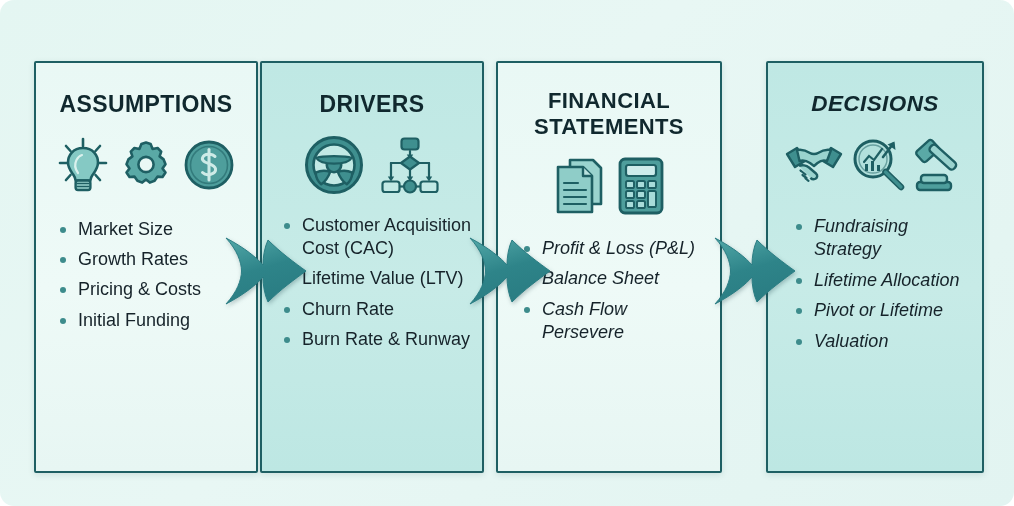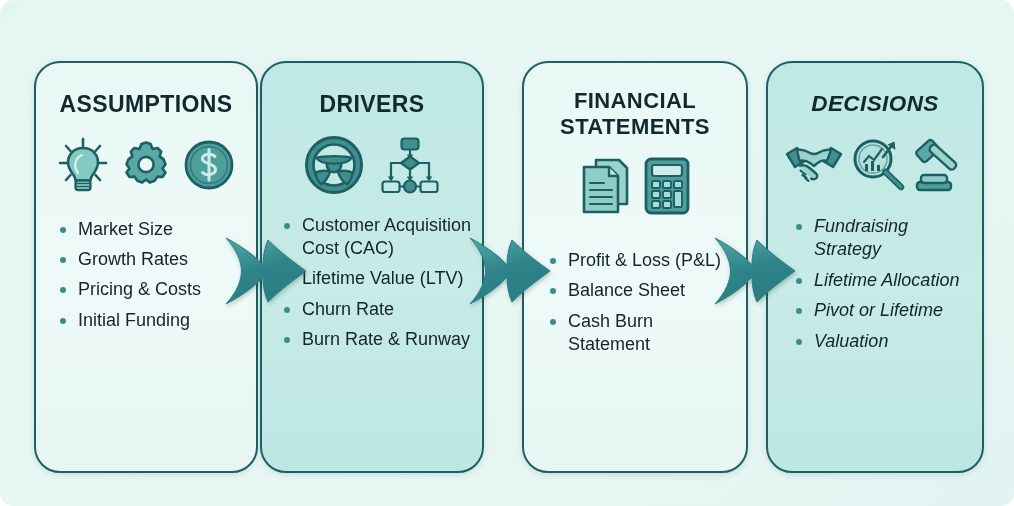--- a/index.html
+++ b/index.html
@@ -21,37 +21,37 @@
     border-radius: 14px;
     overflow: hidden;
   }
 
   
   .panel {
     position: absolute;
     top: 61px;
     height: 412px;
     border: 2.5px solid #1e5f63;
-    border-radius: 26px;
+    border-radius: 2px;
     box-sizing: border-box;
     box-shadow: 0 2px 6px rgba(20,80,80,0.13);
     display: flex;
     flex-direction: column;
     align-items: center;
     overflow: hidden;
   }
   .panel.light {
     background: linear-gradient(180deg, #e9f8f5 0%, #eefaf7 55%, #e7f6f3 100%);
   }
   .panel.dark {
     background: linear-gradient(180deg, #bfe8e4 0%, #c7ebe7 55%, #bde7e3 100%);
   }
   #panel-0 { left: 34px;  width: 224px; }
   #panel-1 { left: 260px; width: 224px; }
-  #panel-2 { left: 522px; width: 226px; }
+  #panel-2 { left: 496px; width: 226px; }
   #panel-3 { left: 766px; width: 218px; font-style: italic; }
 
   .panel-title {
     margin-top: 28px;
     text-align: center;
     font-size: 23px;
     font-weight: bold;
     letter-spacing: 0.4px;
     line-height: 1.16;
     color: #10282e;
@@ -75,21 +75,21 @@
 
   .bullets {
     list-style: none;
     margin: 0;
     padding: 0;
     align-self: stretch;
     margin-top: 18px;
   }
   #panel-0 .bullets { margin-left: 24px; margin-right: 10px; }
   #panel-1 .bullets { margin-left: 22px; margin-right: 9px; margin-top: 14px;}
-  #panel-2 .bullets { margin-left: 26px; margin-right: 8px; margin-top: 28px;}
+  #panel-2 .bullets { margin-left: 26px; margin-right: 8px; margin-top: 16px; font-style: italic;}
   #panel-3 .bullets { margin-left: 28px; margin-right: 8px; margin-top: 16px;}
 
   .bullets li {
     position: relative;
     padding-left: 18px;
     margin-bottom: 7px;
     font-size: 18px;
     line-height: 1.30;
     color: #16232a;
   }
@@ -252,21 +252,21 @@
             <rect x="9" y="45" width="8" height="7" rx="1.6"></rect>
             <rect x="20" y="45" width="8" height="7" rx="1.6"></rect>
           </g>
         </svg>
       </span>
     </div>
 
     <ul class="bullets">
       <li>Profit &amp; Loss (P&amp;L)</li>
       <li>Balance Sheet</li>
-      <li>Cash Burn Statement</li>
+      <li>Cash Flow Persevere</li>
     </ul>
   </div>
 
   <div class="panel dark" id="panel-3">
     <div class="panel-title">DECISIONS</div>
 
     <div class="icon-row">
       <span>
         <svg width="62" height="52" viewBox="0 0 62 52">
           <path d="M4 16 L14 10 L22 23 L12 29 Z" fill="#3f8f8f" stroke="#1e5f63" stroke-width="2.4" stroke-linejoin="round"></path>

